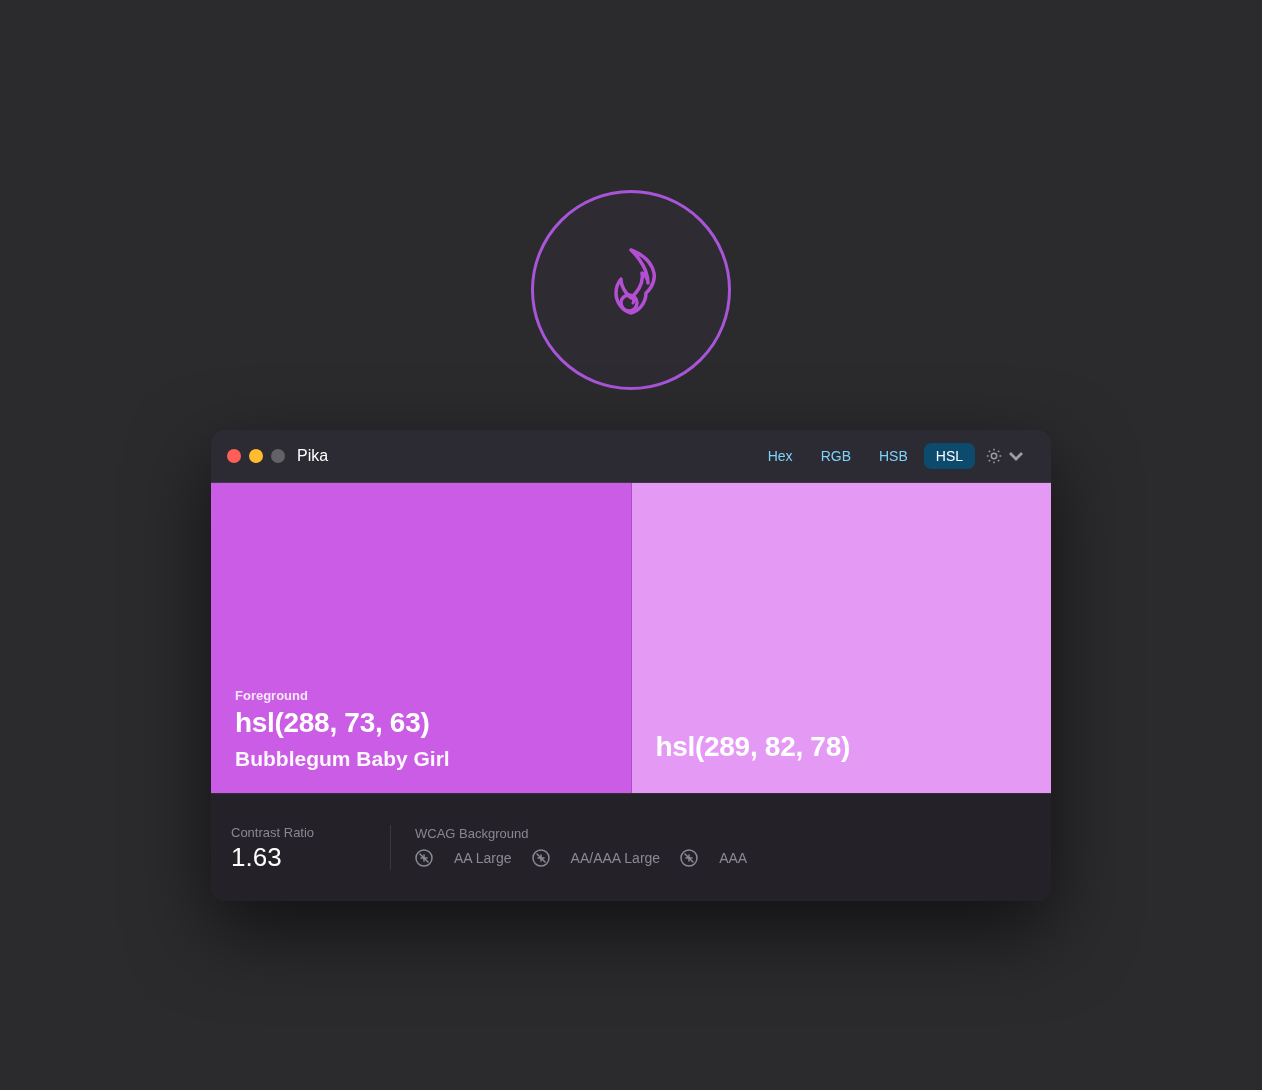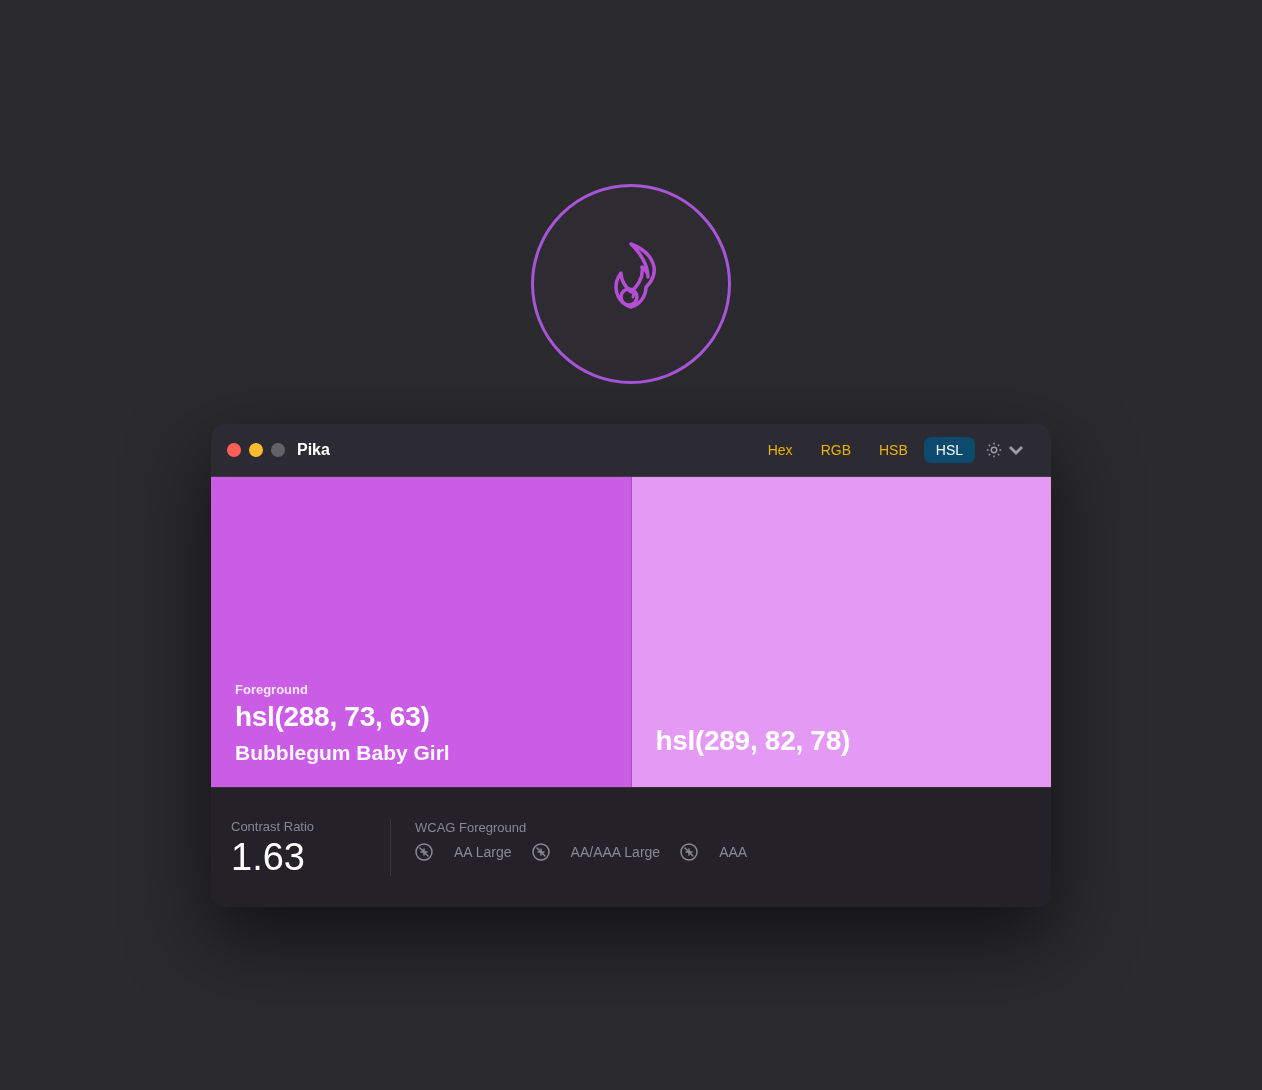--- a/index.html
+++ b/index.html
@@ -63,36 +63,36 @@
 
     .tl-close { background: #ff5f57; }
     .tl-minimize { background: #febc2e; }
     .tl-maximize { background: #636367; }
 
     .window-title {
       flex: 1;
       text-align: left;
       padding-left: 12px;
       font-size: 16px;
-      font-weight: 700;
+      font-weight: 400;
       color: #ffffff;
     }
 
     .format-tabs {
       display: flex;
       align-items: center;
       gap: 4px;
     }
 
     .format-tab {
       padding: 5px 12px;
       border-radius: 7px;
       font-size: 14px;
       font-weight: 500;
-      color: #eab308;
+      color: #7dd3fc;
       cursor: pointer;
       background: transparent;
       border: none;
     }
 
     .format-tab.active {
       background: #0c4a6e;
       color: #ffffff;
     }
 
@@ -173,21 +173,21 @@
     }
 
     .section-label {
       font-size: 13px;
       font-weight: 500;
       color: #888893;
       margin-bottom: 4px;
     }
 
     .contrast-value {
-      font-size: 38px;
+      font-size: 26px;
       font-weight: 500;
       color: #ffffff;
       line-height: 1;
       margin-top: 2px;
     }
 
     .wcag-section {
       flex: 1;
       padding-top: 1px;
     }
@@ -269,21 +269,21 @@
   </div>
 
   <div class="bottom-bar">
 
     <div class="contrast-section">
       <div class="section-label">Contrast Ratio</div>
       <div class="contrast-value">1.63</div>
     </div>
 
     <div class="wcag-section">
-      <div class="section-label">WCAG Foreground</div>
+      <div class="section-label">WCAG Background</div>
       <div class="wcag-items">
         <div class="wcag-item">
           <span class="wcag-icon">
             <svg width="18" height="18" viewBox="0 0 18 18" fill="none">
               <circle cx="9" cy="9" r="8" stroke="#8a8a95" stroke-width="1.5"></circle>
               <path d="M6 9h6" stroke="#8a8a95" stroke-width="1.5" stroke-linecap="round"></path>
               <path d="M9 6v6" stroke="#8a8a95" stroke-width="1.5" stroke-linecap="round"></path>
               <line x1="5" y1="5" x2="13" y2="13" stroke="#8a8a95" stroke-width="1.5" stroke-linecap="round"></line>
             </svg>
           </span>

